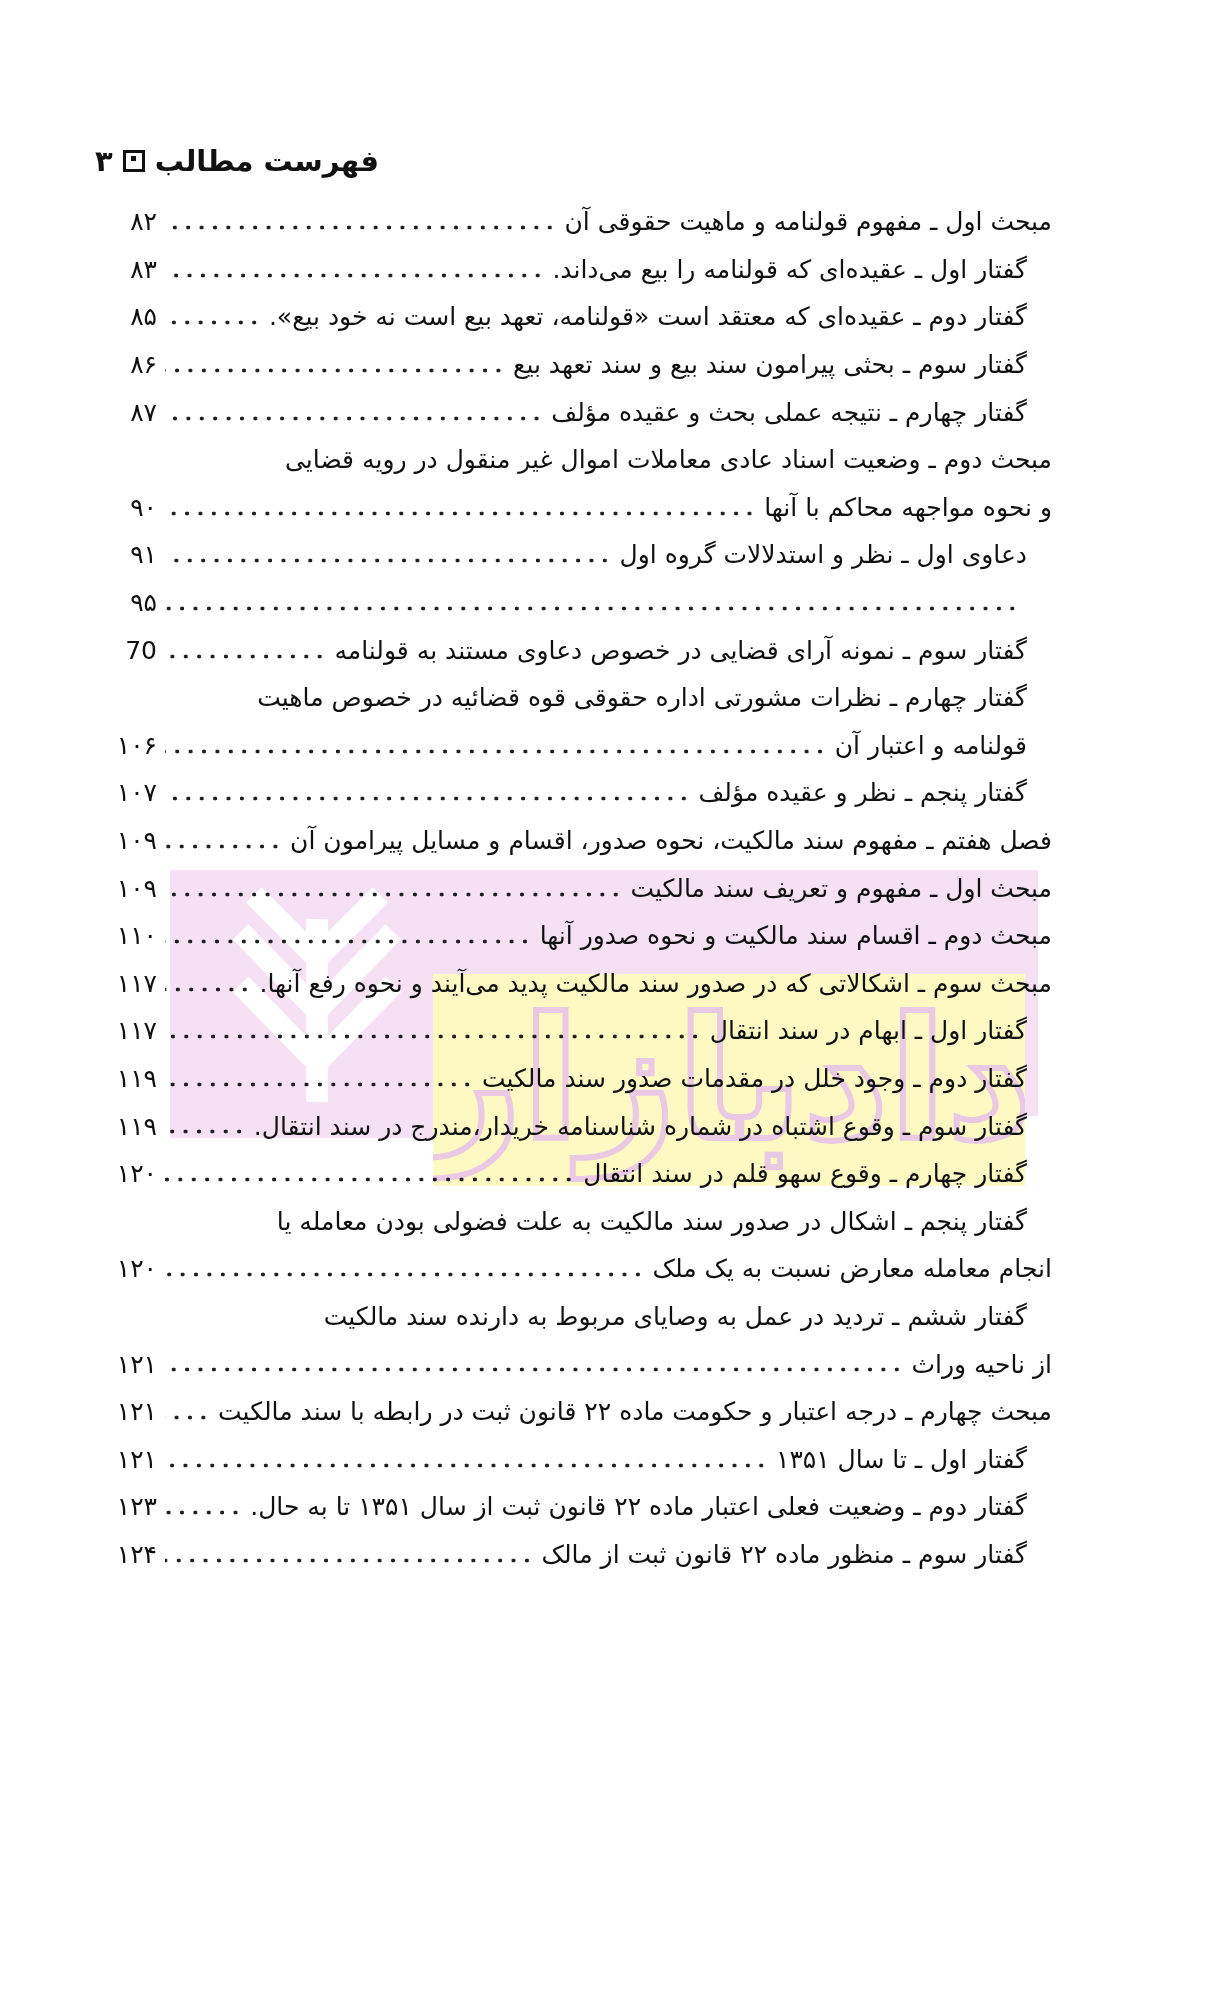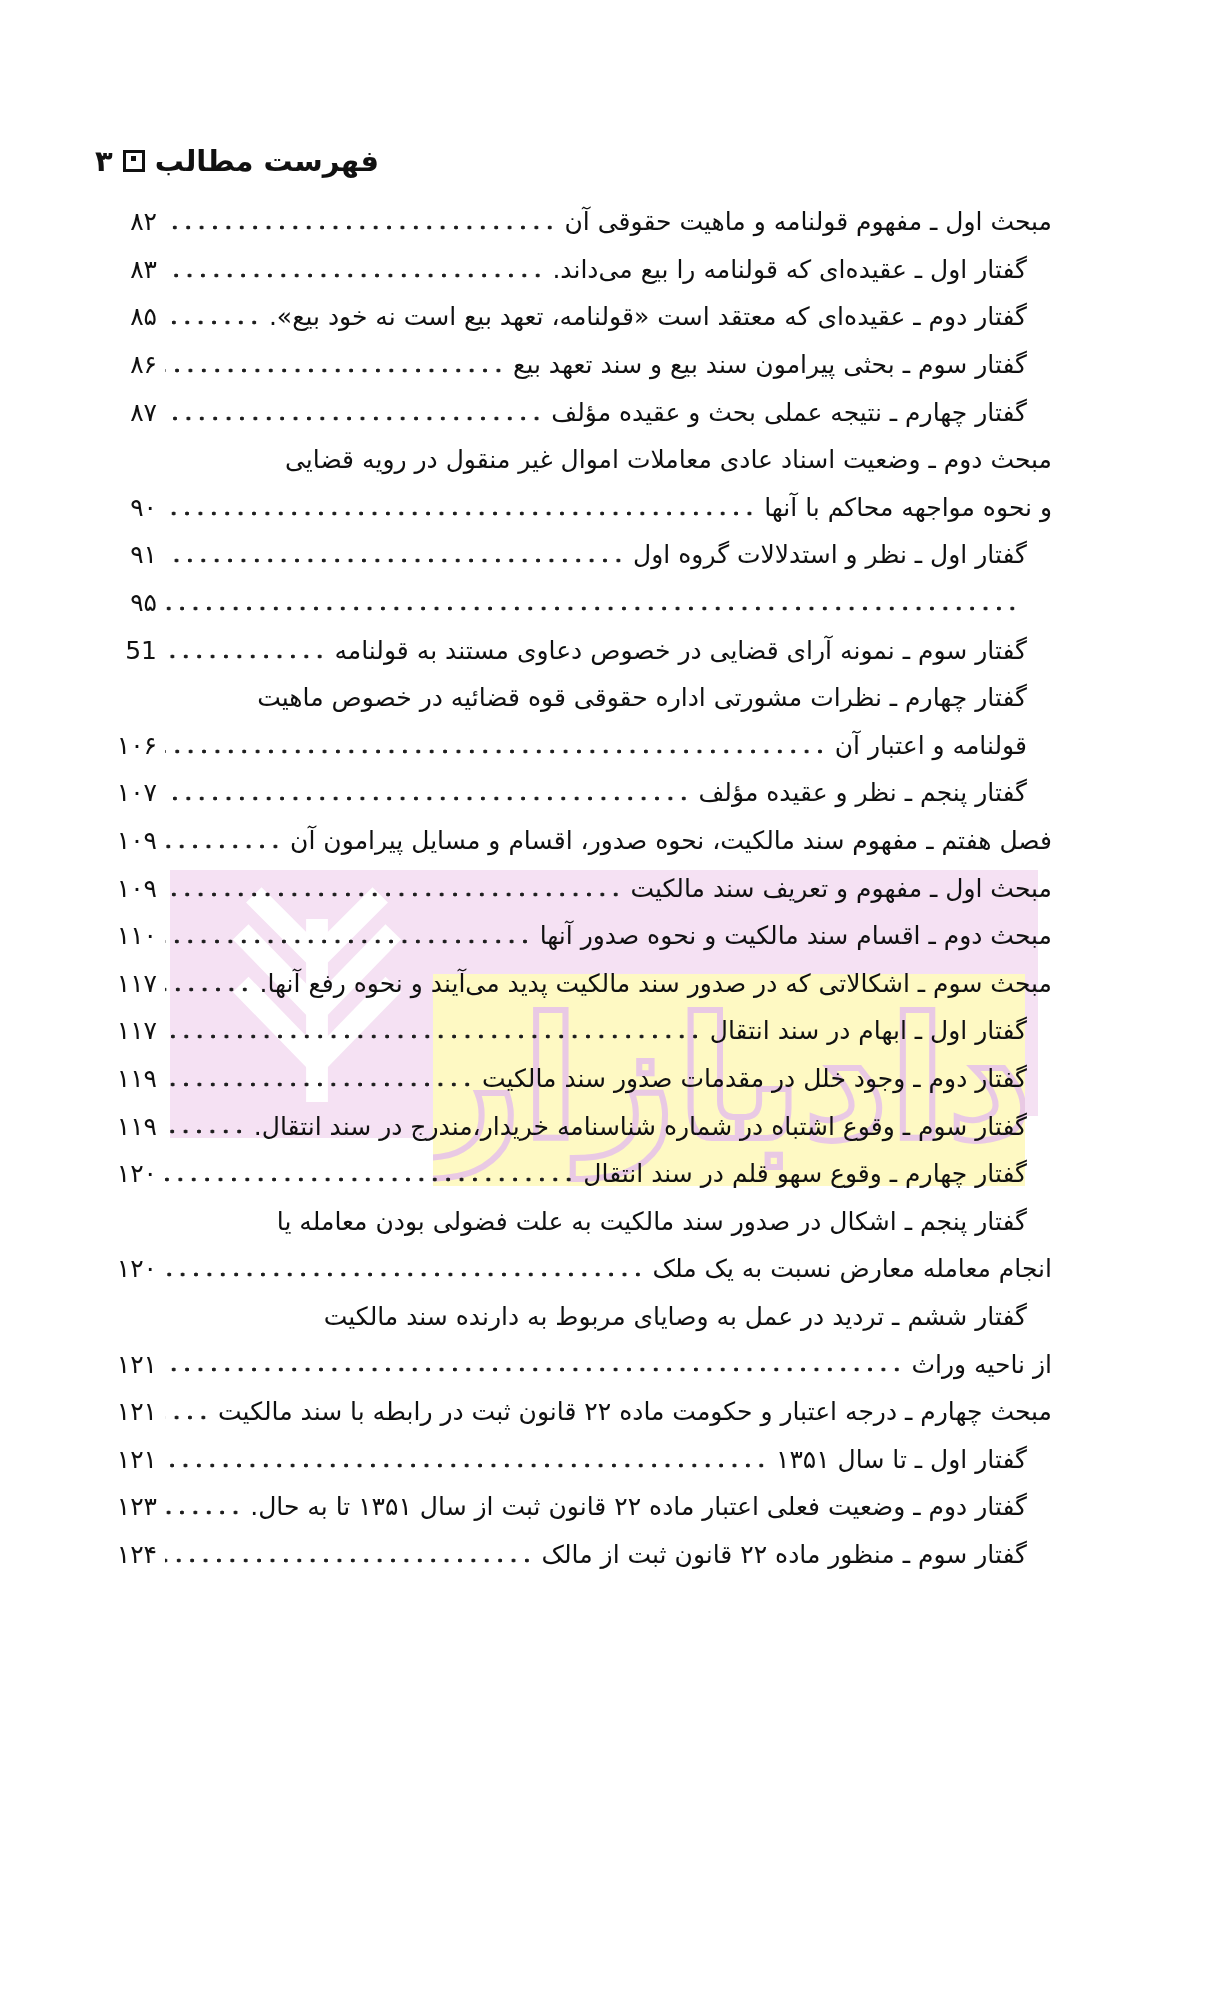--- a/index.html
+++ b/index.html
@@ -103,32 +103,32 @@
     <div class="row">
       <span class="t">مبحث دوم ـ وضعیت اسناد عادی معاملات اموال غیر منقول در رویه قضایی</span>
       <span class="spacer"></span>
     </div>
     <div class="row">
       <span class="t">و نحوه مواجهه محاکم با آنها</span>
       <span class="dots"></span>
       <span class="pg">۹۰</span>
     </div>
     <div class="row ind1">
-      <span class="t">گفتار اول ـ نظر و استدلالات گروه اول</span>
+      <span class="t">دعاوی اول ـ نظر و استدلالات گروه اول</span>
       <span class="dots"></span>
       <span class="pg">۹۱</span>
     </div>
     <div class="row ind1">
       <span class="dots"></span>
       <span class="pg">۹۵</span>
     </div>
     <div class="row ind1">
       <span class="t">گفتار سوم ـ نمونه آرای قضایی در خصوص دعاوی مستند به قولنامه</span>
       <span class="dots"></span>
-      <span class="pg">51</span>
+      <span class="pg">70</span>
     </div>
     <div class="row ind1">
       <span class="t">گفتار چهارم ـ نظرات مشورتی اداره حقوقی قوه قضائیه در خصوص ماهیت</span>
       <span class="spacer"></span>
     </div>
     <div class="row ind1">
       <span class="t">قولنامه و اعتبار آن</span>
       <span class="dots"></span>
       <span class="pg">۱۰۶</span>
     </div>

